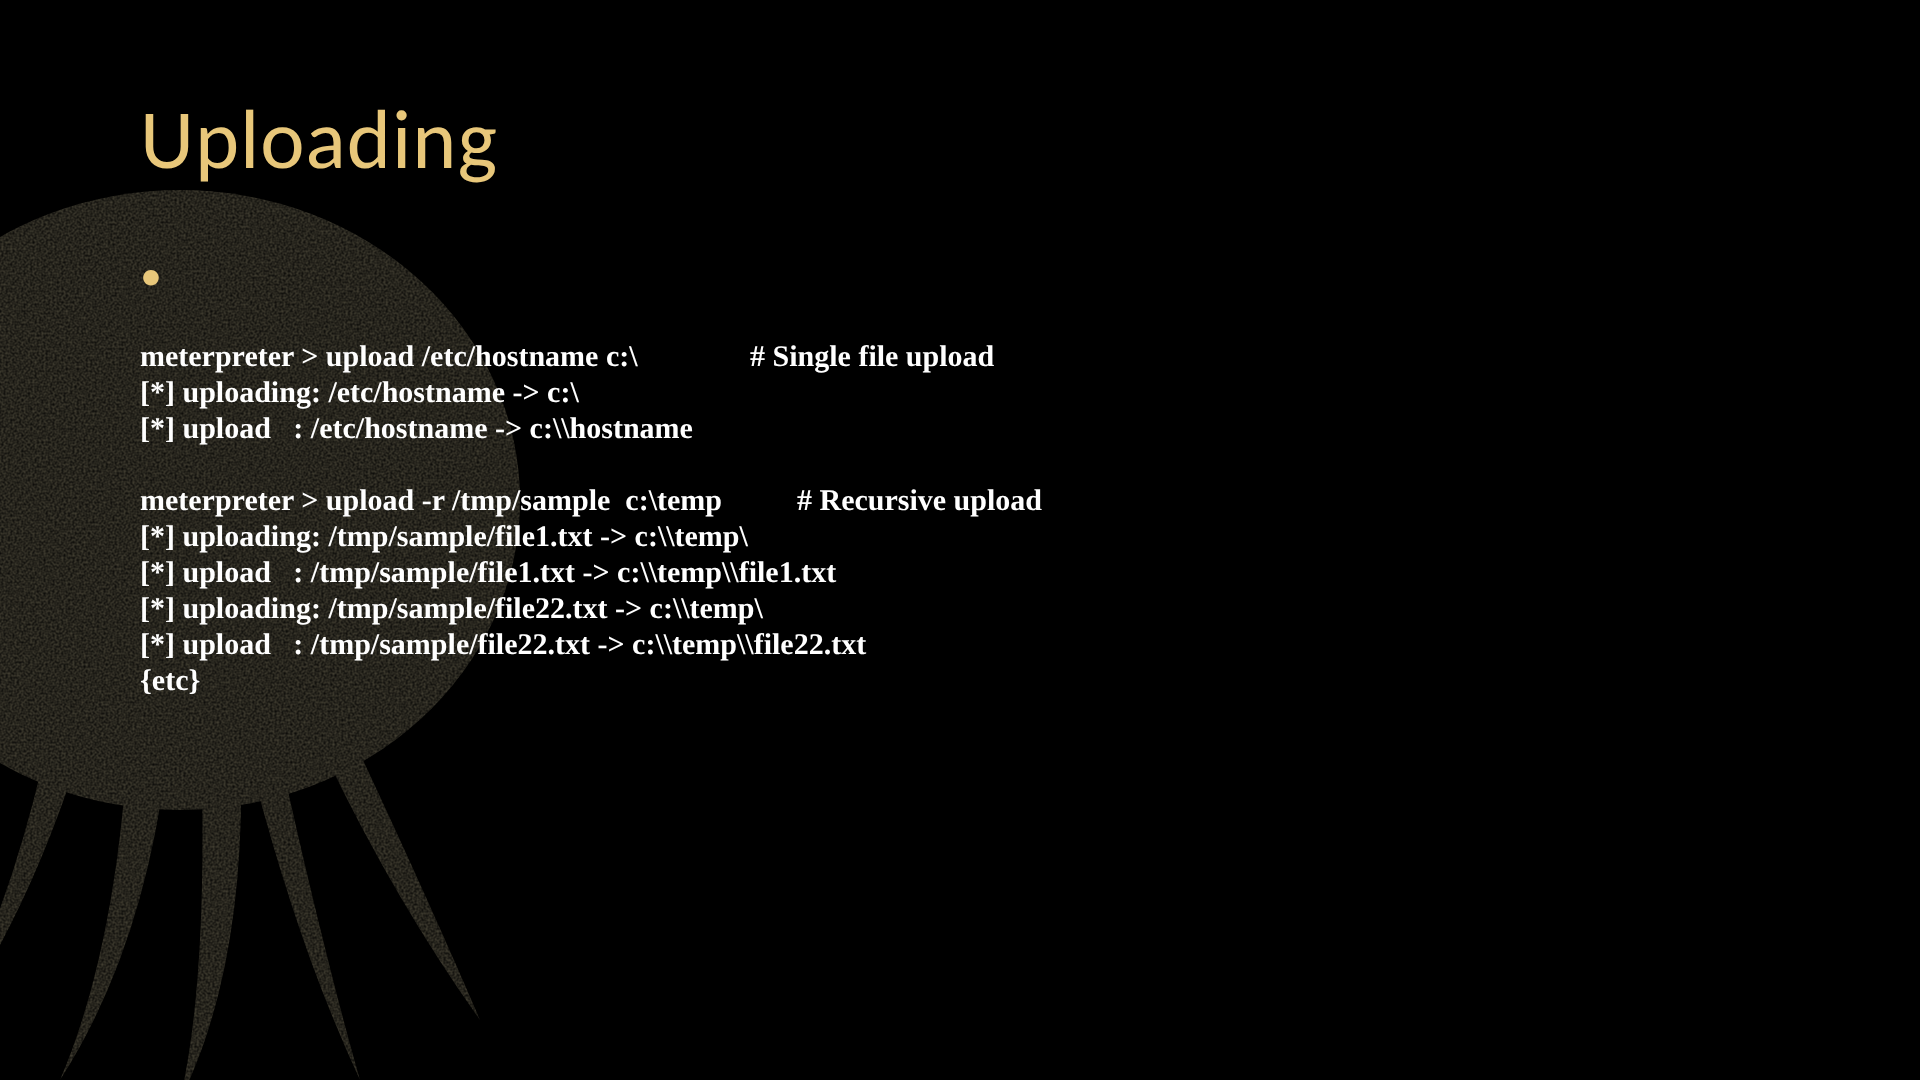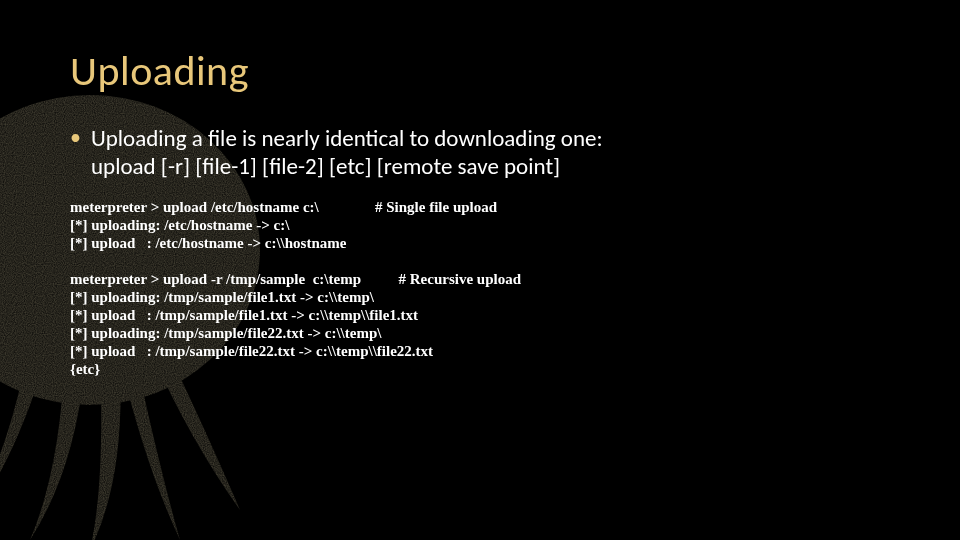--- a/index.html
+++ b/index.html
@@ -103,24 +103,20 @@
 
       <ellipse cx="235" cy="255" rx="110" ry="40" fill="#000" opacity="0.55"></ellipse>
     </g>
   </svg>
 
   <div class="content">
     <h1 class="title">Uploading</h1>
 
     <div class="bullet-row">
       <span class="bullet-dot">•</span>
-      <div class="bullet-text">
-        <span>Uploading a file is nearly identical to downloading one:</span><br>
-        <span>upload [-r] [file-1] [file-2] [etc] [remote save point]</span>
-      </div>
     </div>
 
     <div class="code-block">meterpreter &gt; upload /etc/hostname c:\               # Single file upload
 [*] uploading: /etc/hostname -&gt; c:\
 [*] upload   : /etc/hostname -&gt; c:\\hostname</div>
     <div class="code-block">meterpreter &gt; upload -r /tmp/sample  c:\temp          # Recursive upload
 [*] uploading: /tmp/sample/file1.txt -&gt; c:\\temp\
 [*] upload   : /tmp/sample/file1.txt -&gt; c:\\temp\\file1.txt
 [*] uploading: /tmp/sample/file22.txt -&gt; c:\\temp\
 [*] upload   : /tmp/sample/file22.txt -&gt; c:\\temp\\file22.txt

